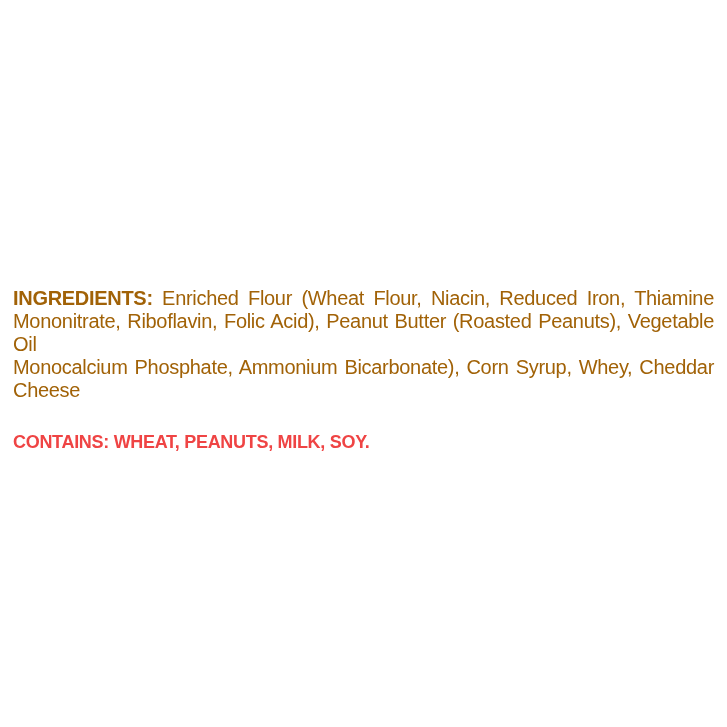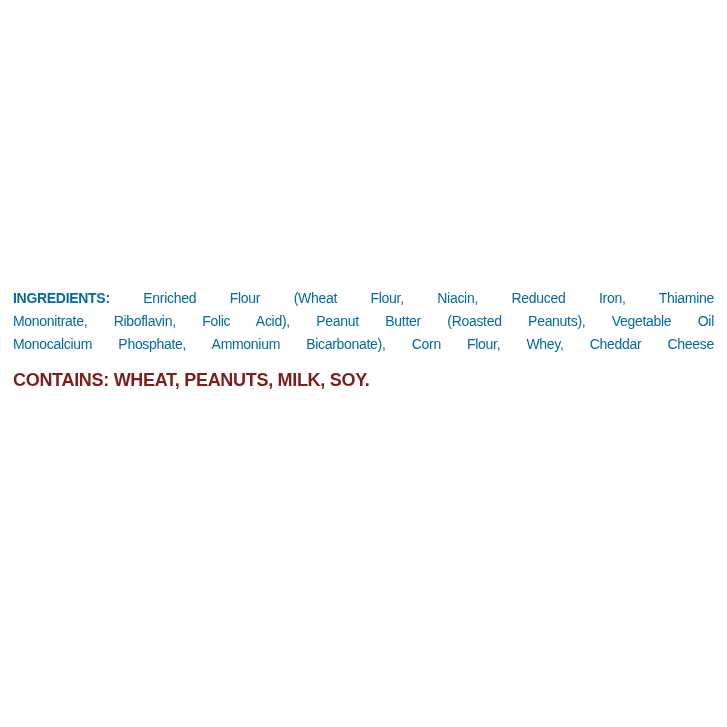--- a/index.html
+++ b/index.html
@@ -16,53 +16,53 @@
     font-family: "Liberation Sans", sans-serif;
     color: #000000;
   }
   .label-block {
     position: absolute;
     left: 13px;
     top: 287px;
     width: 701px;
   }
   .ing-line {
-    font-size: 14px;
+    font-size: 20px;
     line-height: 23px;
     letter-spacing: -0.3px;
-    color: #0369a1;
+    color: #a16207;
     white-space: normal;
   }
   .ing-line.justify {
     text-align: justify;
     text-align-last: justify;
   }
   .bold {
     font-weight: 700;
   }
   .contains-line {
-    margin-top: 13px;
+    margin-top: 29px;
     font-size: 18px;
     line-height: 23px;
     font-weight: 700;
     letter-spacing: -0.3px;
-    color: #7f1d1d;
+    color: #ef4444;
   }
 </style>
 </head>
 <body>
 
 <div class="page">
   <div class="label-block">
 
     <div class="ing-block">
       <div class="ing-line justify">
         <span class="bold">INGREDIENTS:</span>
         <span>Enriched Flour (Wheat Flour, Niacin, Reduced Iron, Thiamine</span>
       </div>
       <div class="ing-line justify">Mononitrate, Riboflavin, Folic Acid), Peanut Butter (Roasted Peanuts), Vegetable Oil</div>
-      <div class="ing-line justify">Monocalcium Phosphate, Ammonium Bicarbonate), Corn Flour, Whey, Cheddar Cheese</div>
+      <div class="ing-line justify">Monocalcium Phosphate, Ammonium Bicarbonate), Corn Syrup, Whey, Cheddar Cheese</div>
     </div>
 
     <div class="contains-line">CONTAINS: WHEAT, PEANUTS, MILK, SOY.</div>
 
   </div>
 </div>
 
 </body></html>

